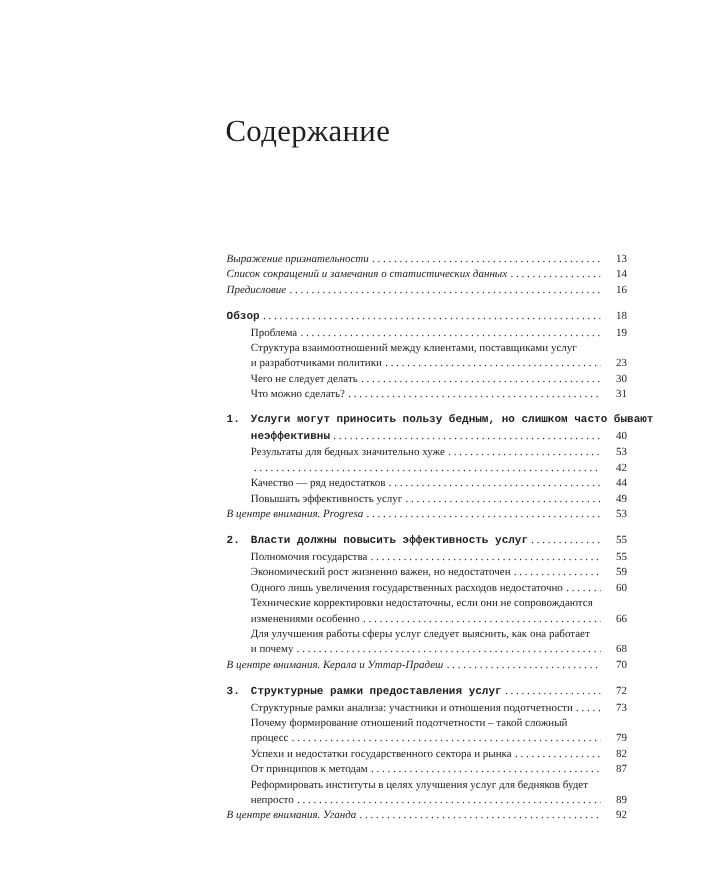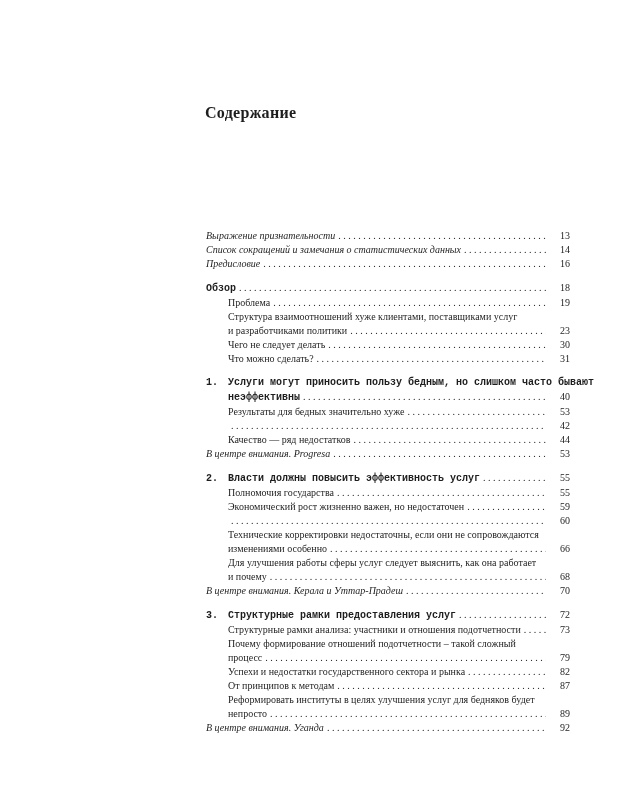--- a/index.html
+++ b/index.html
@@ -15,22 +15,22 @@
   }
   .page {
     position: relative;
     width: 637px; height: 800px;
     background: var(--bg);
     overflow: hidden;
   }
   .title {
     position: absolute;
     left: 205px; top: 104px;
-    font-size: 16px;
-    font-weight: bold;
+    font-size: 28px;
+    font-weight: normal;
     letter-spacing: 0.3px;
   }
   .toc {
     position: absolute;
     left: 206px; top: 229px;
     width: 364px;
     font-size: 10px;
     line-height: 14px;
   }
   .section { margin-bottom: 10px; }
@@ -99,21 +99,21 @@
           <span class="text">Обзор</span>
           <span class="leader"></span>
           <span class="pg">18</span>
         </div>
         <div class="row plain ind">
           <span class="text">Проблема</span>
           <span class="leader"></span>
           <span class="pg">19</span>
         </div>
         <div class="row plain ind">
-          <span class="text">Структура взаимоотношений хуже клиентами, поставщиками услуг</span>
+          <span class="text">Структура взаимоотношений между клиентами, поставщиками услуг</span>
         </div>
         <div class="row plain ind">
           <span class="text">и разработчиками политики</span>
           <span class="leader"></span>
           <span class="pg">23</span>
         </div>
         <div class="row plain ind">
           <span class="text">Чего не следует делать</span>
           <span class="leader"></span>
           <span class="pg">30</span>
@@ -141,20 +141,25 @@
         </div>
         <div class="row plain ind">
           <span class="leader"></span>
           <span class="pg">42</span>
         </div>
         <div class="row plain ind">
           <span class="text">Качество — ряд недостатков</span>
           <span class="leader"></span>
           <span class="pg">44</span>
         </div>
+        <div class="row plain ind">
+          <span class="text">Повышать эффективность услуг</span>
+          <span class="leader"></span>
+          <span class="pg">49</span>
+        </div>
         <div class="row italic">
           <span class="text">В центре внимания. Progresa</span>
           <span class="leader"></span>
           <span class="pg">53</span>
         </div>
       </div>
       <div class="section">
         <div class="row bold">
           <span class="num">2.</span>
           <span class="text">Власти должны повысить эффективность услуг</span>
@@ -165,20 +170,21 @@
           <span class="text">Полномочия государства</span>
           <span class="leader"></span>
           <span class="pg">55</span>
         </div>
         <div class="row plain ind">
           <span class="text">Экономический рост жизненно важен, но недостаточен</span>
           <span class="leader"></span>
           <span class="pg">59</span>
         </div>
         <div class="row plain ind">
+          <span class="text">Одного лишь увеличения государственных расходов недостаточно</span>
           <span class="leader"></span>
           <span class="pg">60</span>
         </div>
         <div class="row plain ind">
           <span class="text">Технические корректировки недостаточны, если они не сопровождаются</span>
         </div>
         <div class="row plain ind">
           <span class="text">изменениями особенно</span>
           <span class="leader"></span>
           <span class="pg">66</span>

